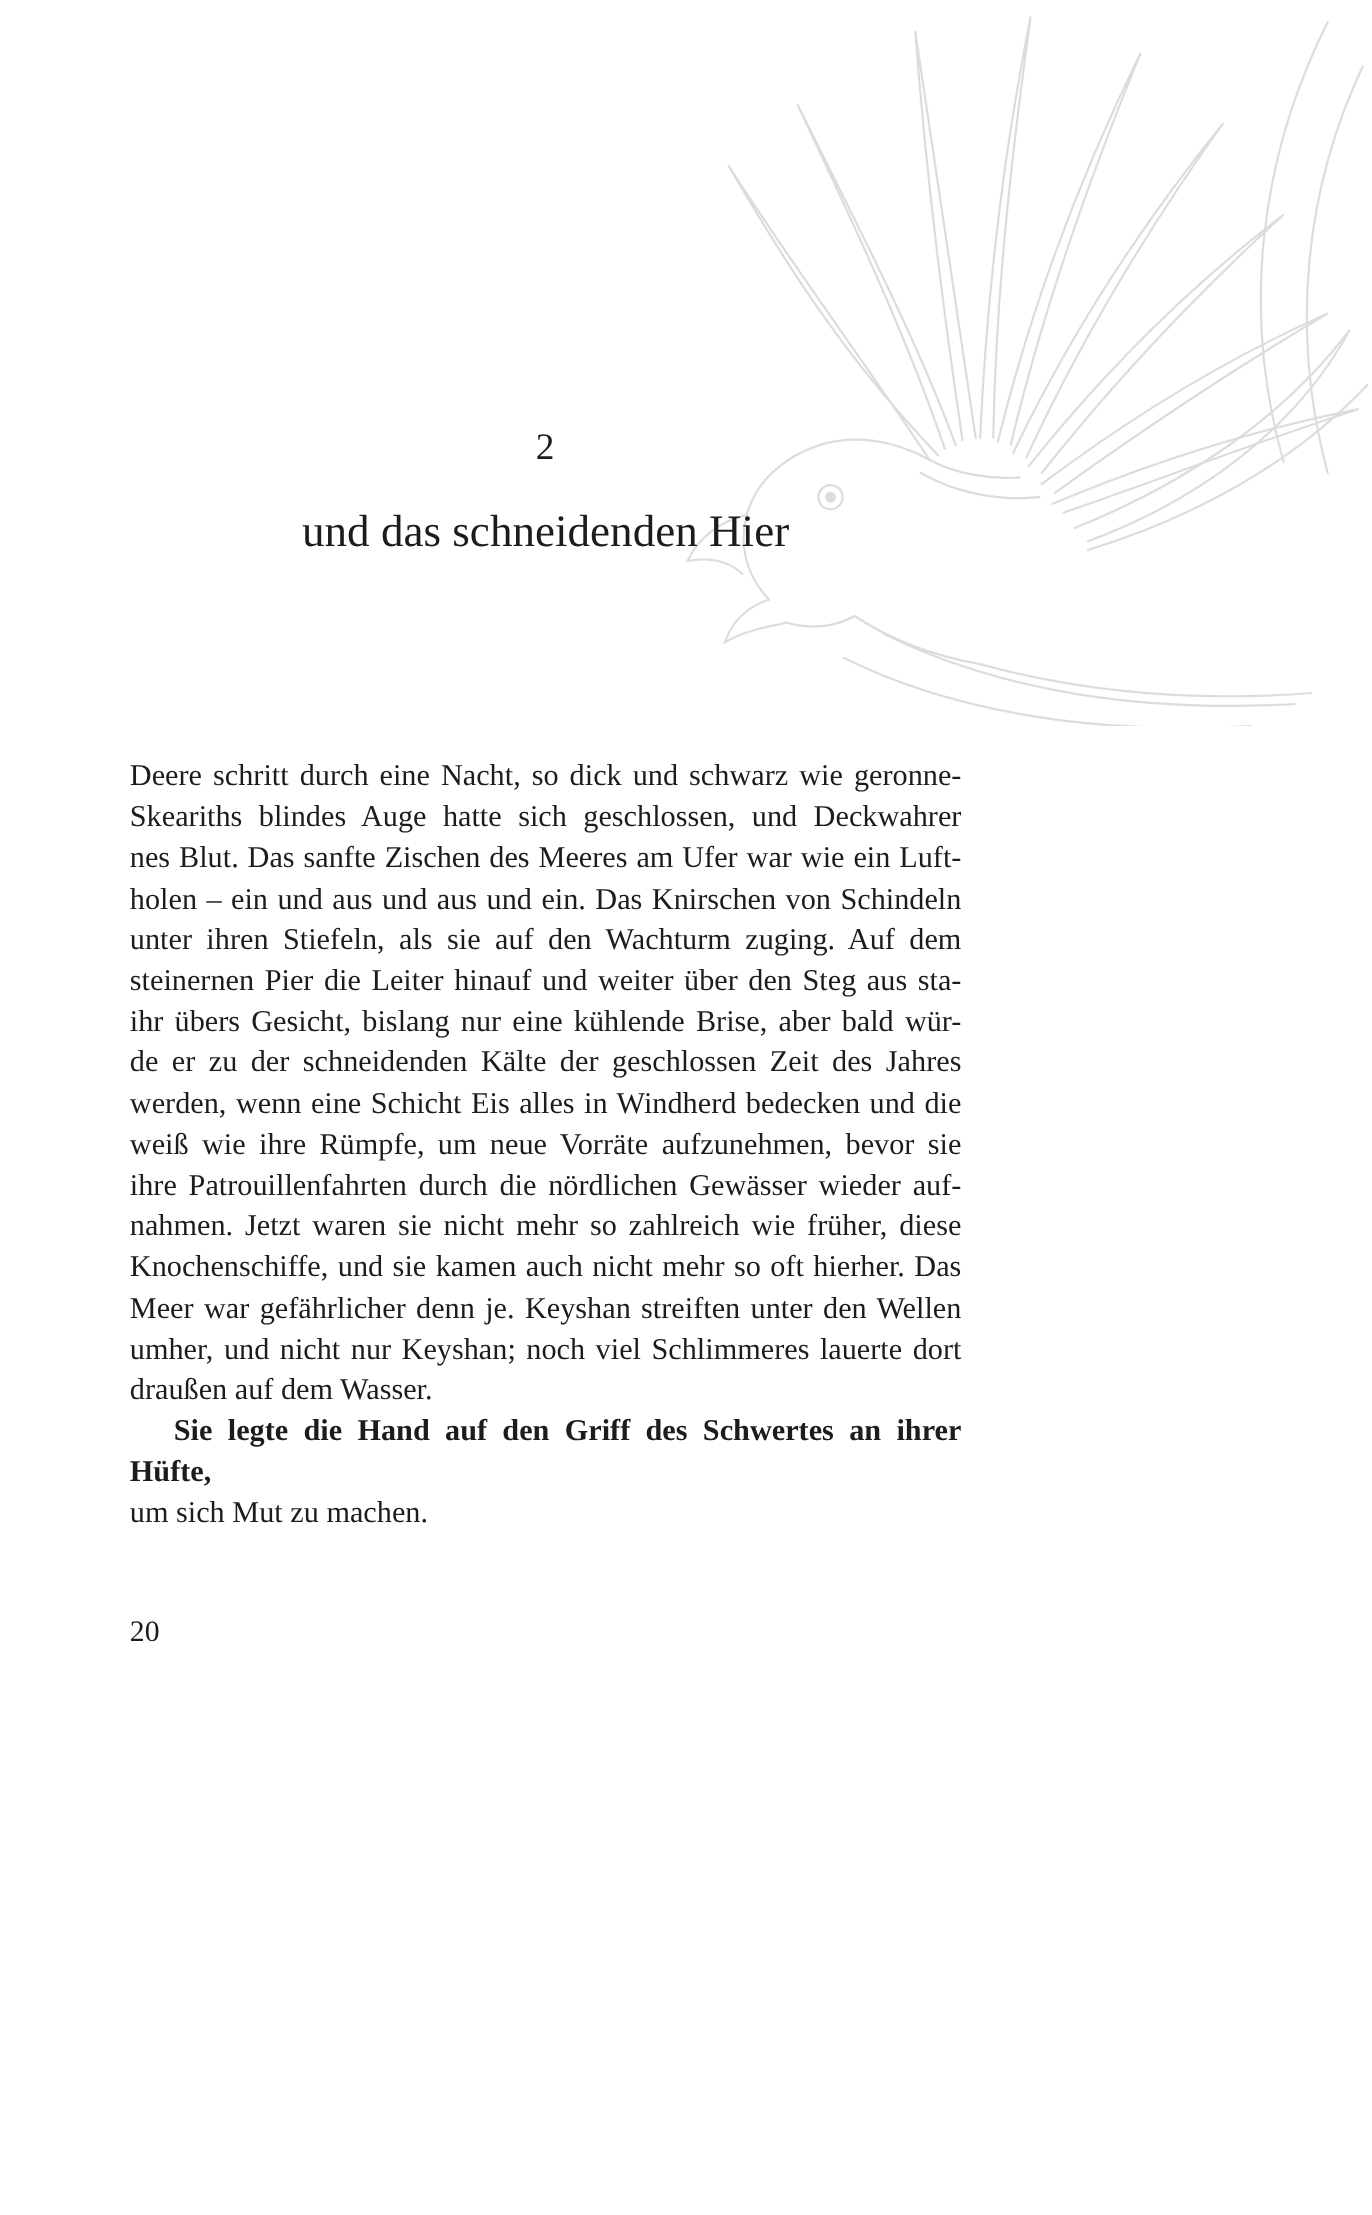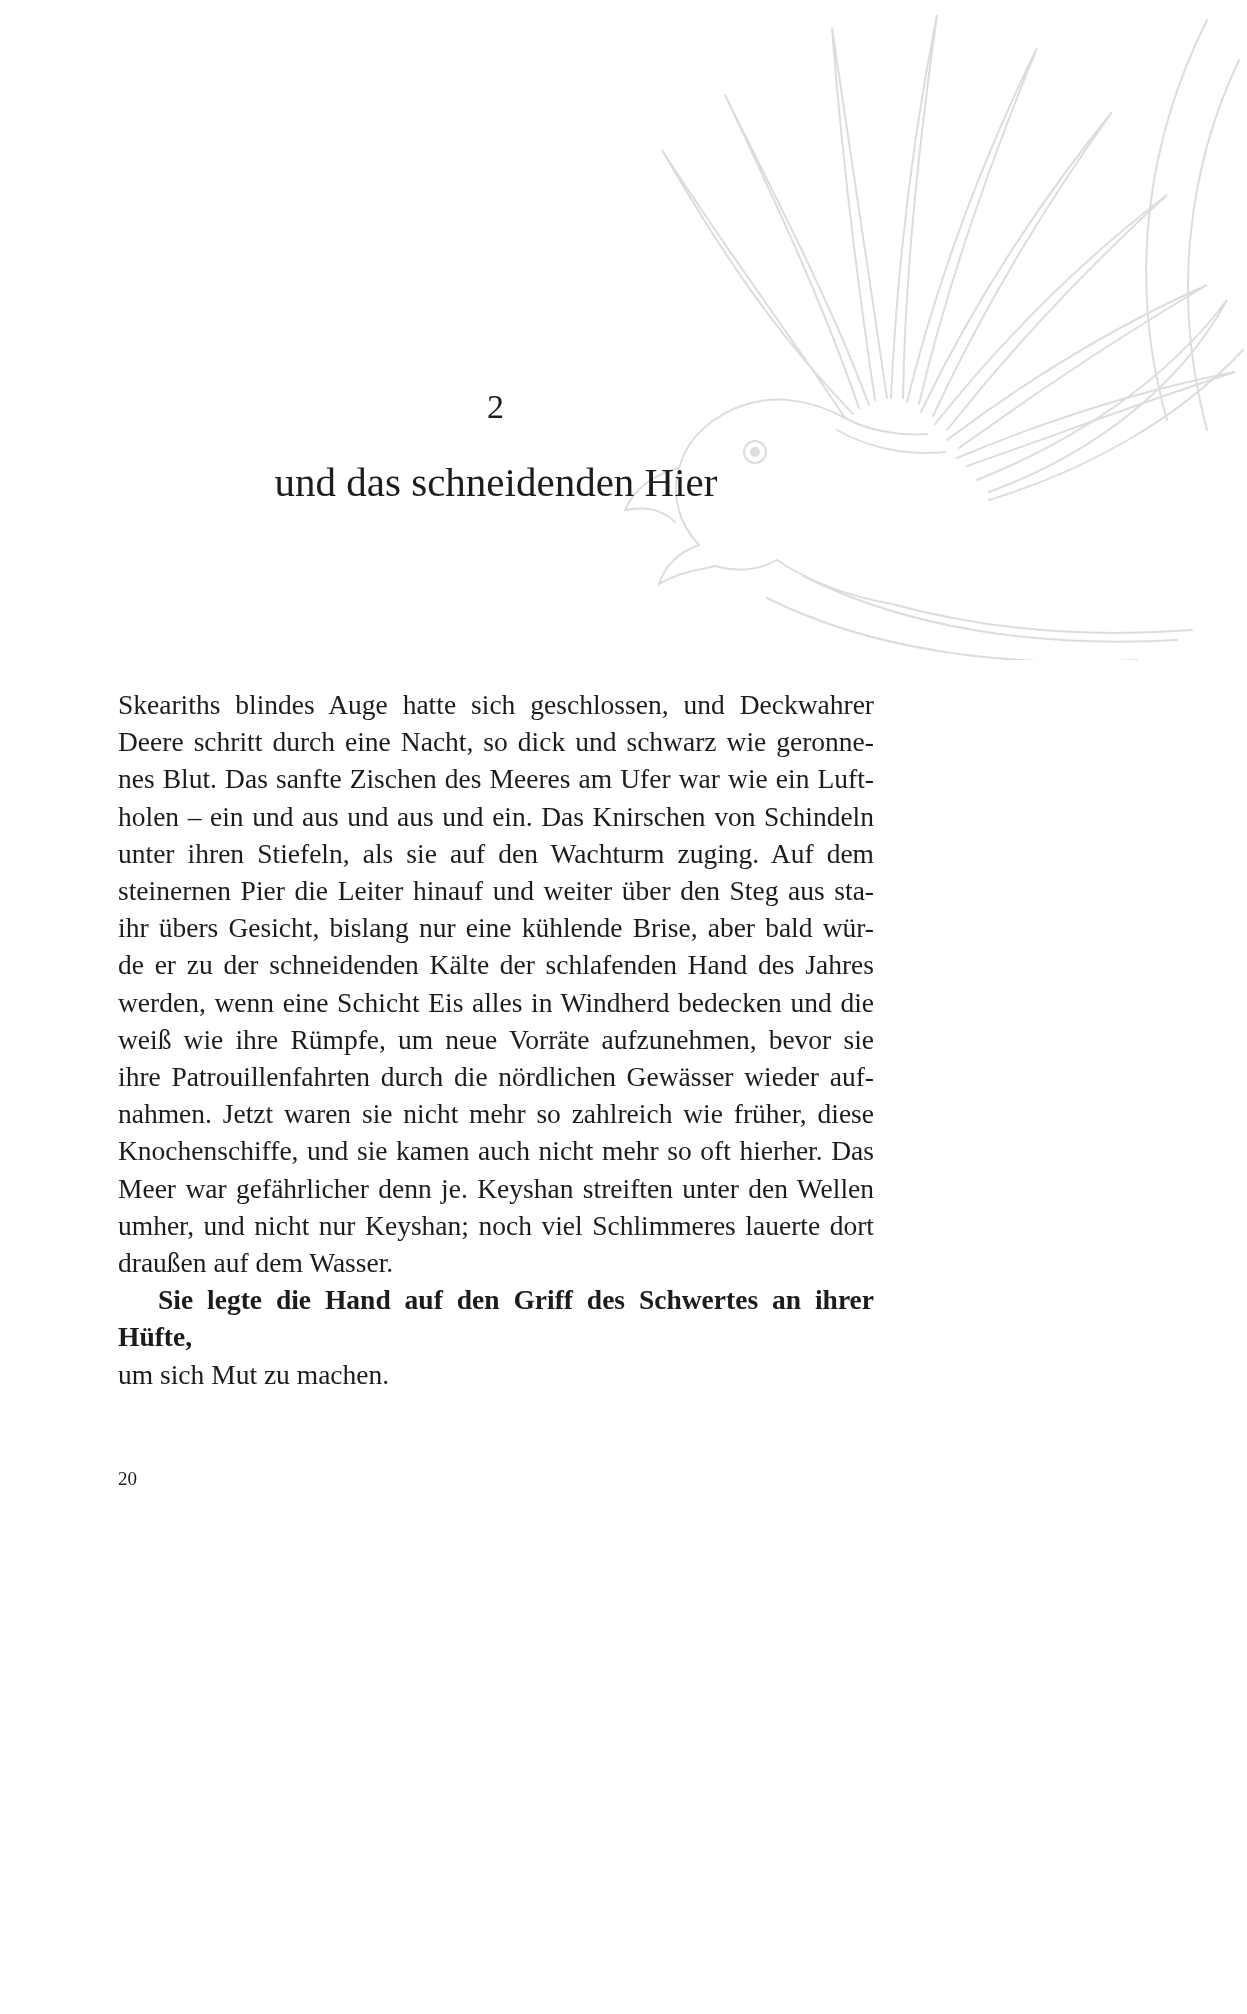--- a/index.html
+++ b/index.html
@@ -54,21 +54,21 @@
     text-align-last: left;
   }
   .line.indent {
     text-indent: 40px;
     font-weight: bold;
   }
   .page-number {
     position: absolute;
     left: 118px;
     top: 1468px;
-    font-size: 19px;
+    font-size: 27px;
   }
 </style>
 </head>
 <body>
 
 <div class="page">
 
   <svg class="watermark" viewBox="0 0 640 660" xmlns="http://www.w3.org/2000/svg">
     <g stroke="#d7d7d7" fill="none" stroke-width="2" stroke-linecap="round">
 
@@ -106,28 +106,28 @@
     </g>
   </svg>
 
   <div class="chapter-number">2</div>
 
   <div class="chapter-title">
     <div>und das schneidenden Hier</div>
   </div>
 
   <div class="body-text">
+    <div class="line">Deere schritt durch eine Nacht, so dick und schwarz wie geronne-</div>
     <div class="line">Skeariths blindes Auge hatte sich geschlossen, und Deckwahrer</div>
-    <div class="line">Deere schritt durch eine Nacht, so dick und schwarz wie geronne-</div>
     <div class="line">nes Blut. Das sanfte Zischen des Meeres am Ufer war wie ein Luft-</div>
     <div class="line">holen – ein und aus und aus und ein. Das Knirschen von Schindeln</div>
     <div class="line">unter ihren Stiefeln, als sie auf den Wachturm zuging. Auf dem</div>
     <div class="line">steinernen Pier die Leiter hinauf und weiter über den Steg aus sta-</div>
     <div class="line">ihr übers Gesicht, bislang nur eine kühlende Brise, aber bald wür-</div>
-    <div class="line">de er zu der schneidenden Kälte der schlafenden Hand des Jahres</div>
+    <div class="line">de er zu der schneidenden Kälte der geschlossen Zeit des Jahres</div>
     <div class="line">werden, wenn eine Schicht Eis alles in Windherd bedecken und die</div>
     <div class="line">weiß wie ihre Rümpfe, um neue Vorräte aufzunehmen, bevor sie</div>
     <div class="line">ihre Patrouillenfahrten durch die nördlichen Gewässer wieder auf-</div>
     <div class="line">nahmen. Jetzt waren sie nicht mehr so zahlreich wie früher, diese</div>
     <div class="line">Knochenschiffe, und sie kamen auch nicht mehr so oft hierher. Das</div>
     <div class="line">Meer war gefährlicher denn je. Keyshan streiften unter den Wellen</div>
     <div class="line">umher, und nicht nur Keyshan; noch viel Schlimmeres lauerte dort</div>
     <div class="line end">draußen auf dem Wasser.</div>
     <div class="line indent">Sie legte die Hand auf den Griff des Schwertes an ihrer Hüfte,</div>
     <div class="line end">um sich Mut zu machen.</div>

